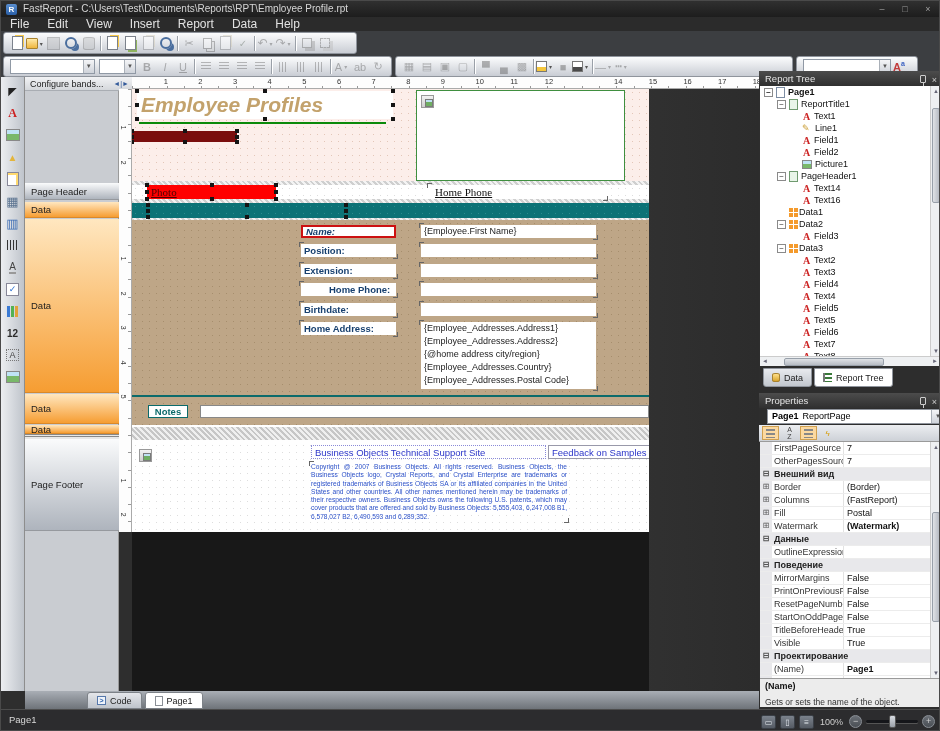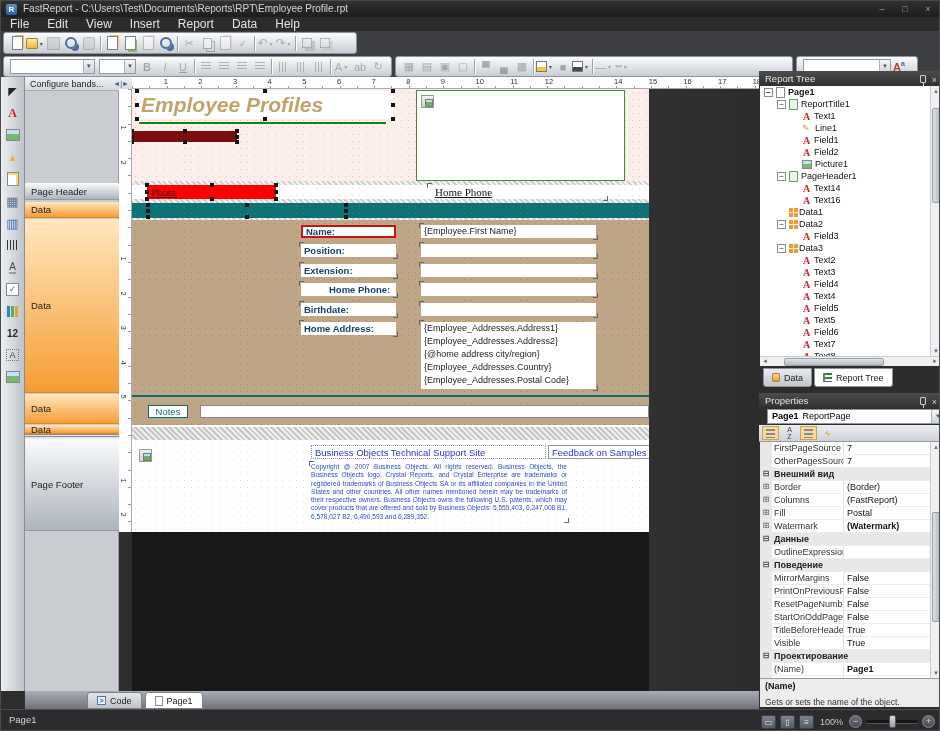--- a/index.html
+++ b/index.html
@@ -105,21 +105,21 @@
   .pic-glyph{position:absolute;left:4px;top:4px;width:13px;height:13px;background:linear-gradient(#f2f2f2,#cfcfcf);border:1px solid #999;}
   .pic-glyph::before{content:"";position:absolute;left:3px;top:3px;width:6px;height:6px;background:linear-gradient(#bfe0f2 40%,#6fae62 40%);border:1px solid #7a7a7a;}
   #photo-label{left:15px;top:96px;width:129px;height:14px;background:#ff0000;color:#4c0000;font-family:"Liberation Serif",serif;font-size:11px;line-height:14px;padding-left:4px;text-decoration:underline;}
   #homephone-label{left:297px;top:96px;width:177px;height:14px;color:#111;font-family:"Liberation Serif",serif;font-size:11px;line-height:14px;padding-left:6px;text-decoration:underline;}
   #data1-selbox{left:16px;top:116px;width:198px;height:12px;background:transparent;}
   .fld-label{left:169px;width:95px;height:13px;font-size:9.5px;font-weight:bold;color:#17406f;line-height:13px;padding-left:3px;}
   .fld-label.sel-red{border:2px solid #cc1111;line-height:9px;}
   .fld-value{left:289px;width:175px;height:13px;font-size:9px;color:#222;line-height:13px;padding-left:3px;}
   #address-box{left:289px;top:233px;width:175px;height:67px;font-size:9px;color:#222;line-height:13px;padding:0 3px;}
   #notes-line{left:0;top:2px;width:517px;height:0;border-top:2px solid #0b6b6b;background:none;position:absolute;}
-  #notes-label{left:16px;top:12px;width:40px;height:13px;border:1px solid #0b6b6b;font-size:9.5px;font-weight:normal;color:#0b6b6b;line-height:11px;text-align:center;position:absolute;background:#fff;}
+  #notes-label{left:16px;top:12px;width:40px;height:13px;border:1px solid #0b6b6b;font-size:9.5px;font-weight:bold;color:#0b6b6b;line-height:11px;text-align:center;position:absolute;background:#fff;}
   #notes-box{left:68px;top:12px;width:449px;height:13px;border:1px solid #888;position:absolute;background:#fff;}
   #footer-pic{left:7px;top:7px;}
   #support-link{left:179px;top:3px;width:235px;height:14px;border:1px dotted #8a8ad8;color:#2b35c8;font-size:9.5px;line-height:13px;padding-left:3px;white-space:nowrap;position:absolute;background:#fff;}
   #feedback-link{left:416px;top:3px;width:108px;height:14px;border:1px solid #99a;color:#2b35c8;font-size:9.5px;line-height:13px;padding-left:3px;white-space:nowrap;overflow:hidden;position:absolute;background:#fff;}
   #copyright-box{left:179px;top:21px;width:256px;height:58px;color:#2b50c8;font-size:6.6px;line-height:8.3px;text-align:justify;position:absolute;background:transparent;}
   .sel-h{position:absolute;width:4px;height:4px;background:#141414;z-index:6;}
   .cm::before{content:"";position:absolute;left:-2px;top:-2px;width:4px;height:4px;border-left:1px solid #666;border-top:1px solid #666;}
   .cm::after{content:"";position:absolute;right:-2px;bottom:-2px;width:4px;height:4px;border-right:1px solid #666;border-bottom:1px solid #666;}
 
   
@@ -417,21 +417,21 @@
           <div class="sel-h" style="left: calc(50% - 2px); top: calc(100% - 2px);"></div>
           <div class="sel-h" style="left: calc(100% - 2px); top: calc(100% - 2px);"></div>
         </div>
       <div class="cobj cm" id="address-box">
           <div>{Employee_Addresses.Address1}</div>
           <div>{Employee_Addresses.Address2}</div>
           <div>{@home address city/region}</div>
           <div>{Employee_Addresses.Country}</div>
           <div>{Employee_Addresses.Postal Code}</div>
         </div>
-    <div class="cobj fld-label sel-red" style="top: 136px;">Name:</div>
+    <div class="cobj fld-label sel-red" style="top: 136px; font-style: italic;">Name:</div>
         <div class="cobj fld-value cm" style="top: 136px;">{Employee.First Name}</div>
         <div class="cobj fld-label cm" style="top: 155px;">Position:</div>
         <div class="cobj fld-value cm" style="top: 155px;"></div>
         <div class="cobj fld-label cm" style="top: 175px;">Extension:</div>
         <div class="cobj fld-value cm" style="top: 175px;"></div>
         <div class="cobj fld-label cm" style="top: 194px; padding-left: 28px;">Home Phone:</div>
         <div class="cobj fld-value cm" style="top: 194px;"></div>
         <div class="cobj fld-label cm" style="top: 214px;">Birthdate:</div>
         <div class="cobj fld-value cm" style="top: 214px;"></div>
         <div class="cobj fld-label cm" style="top: 233px;">Home Address:</div>

